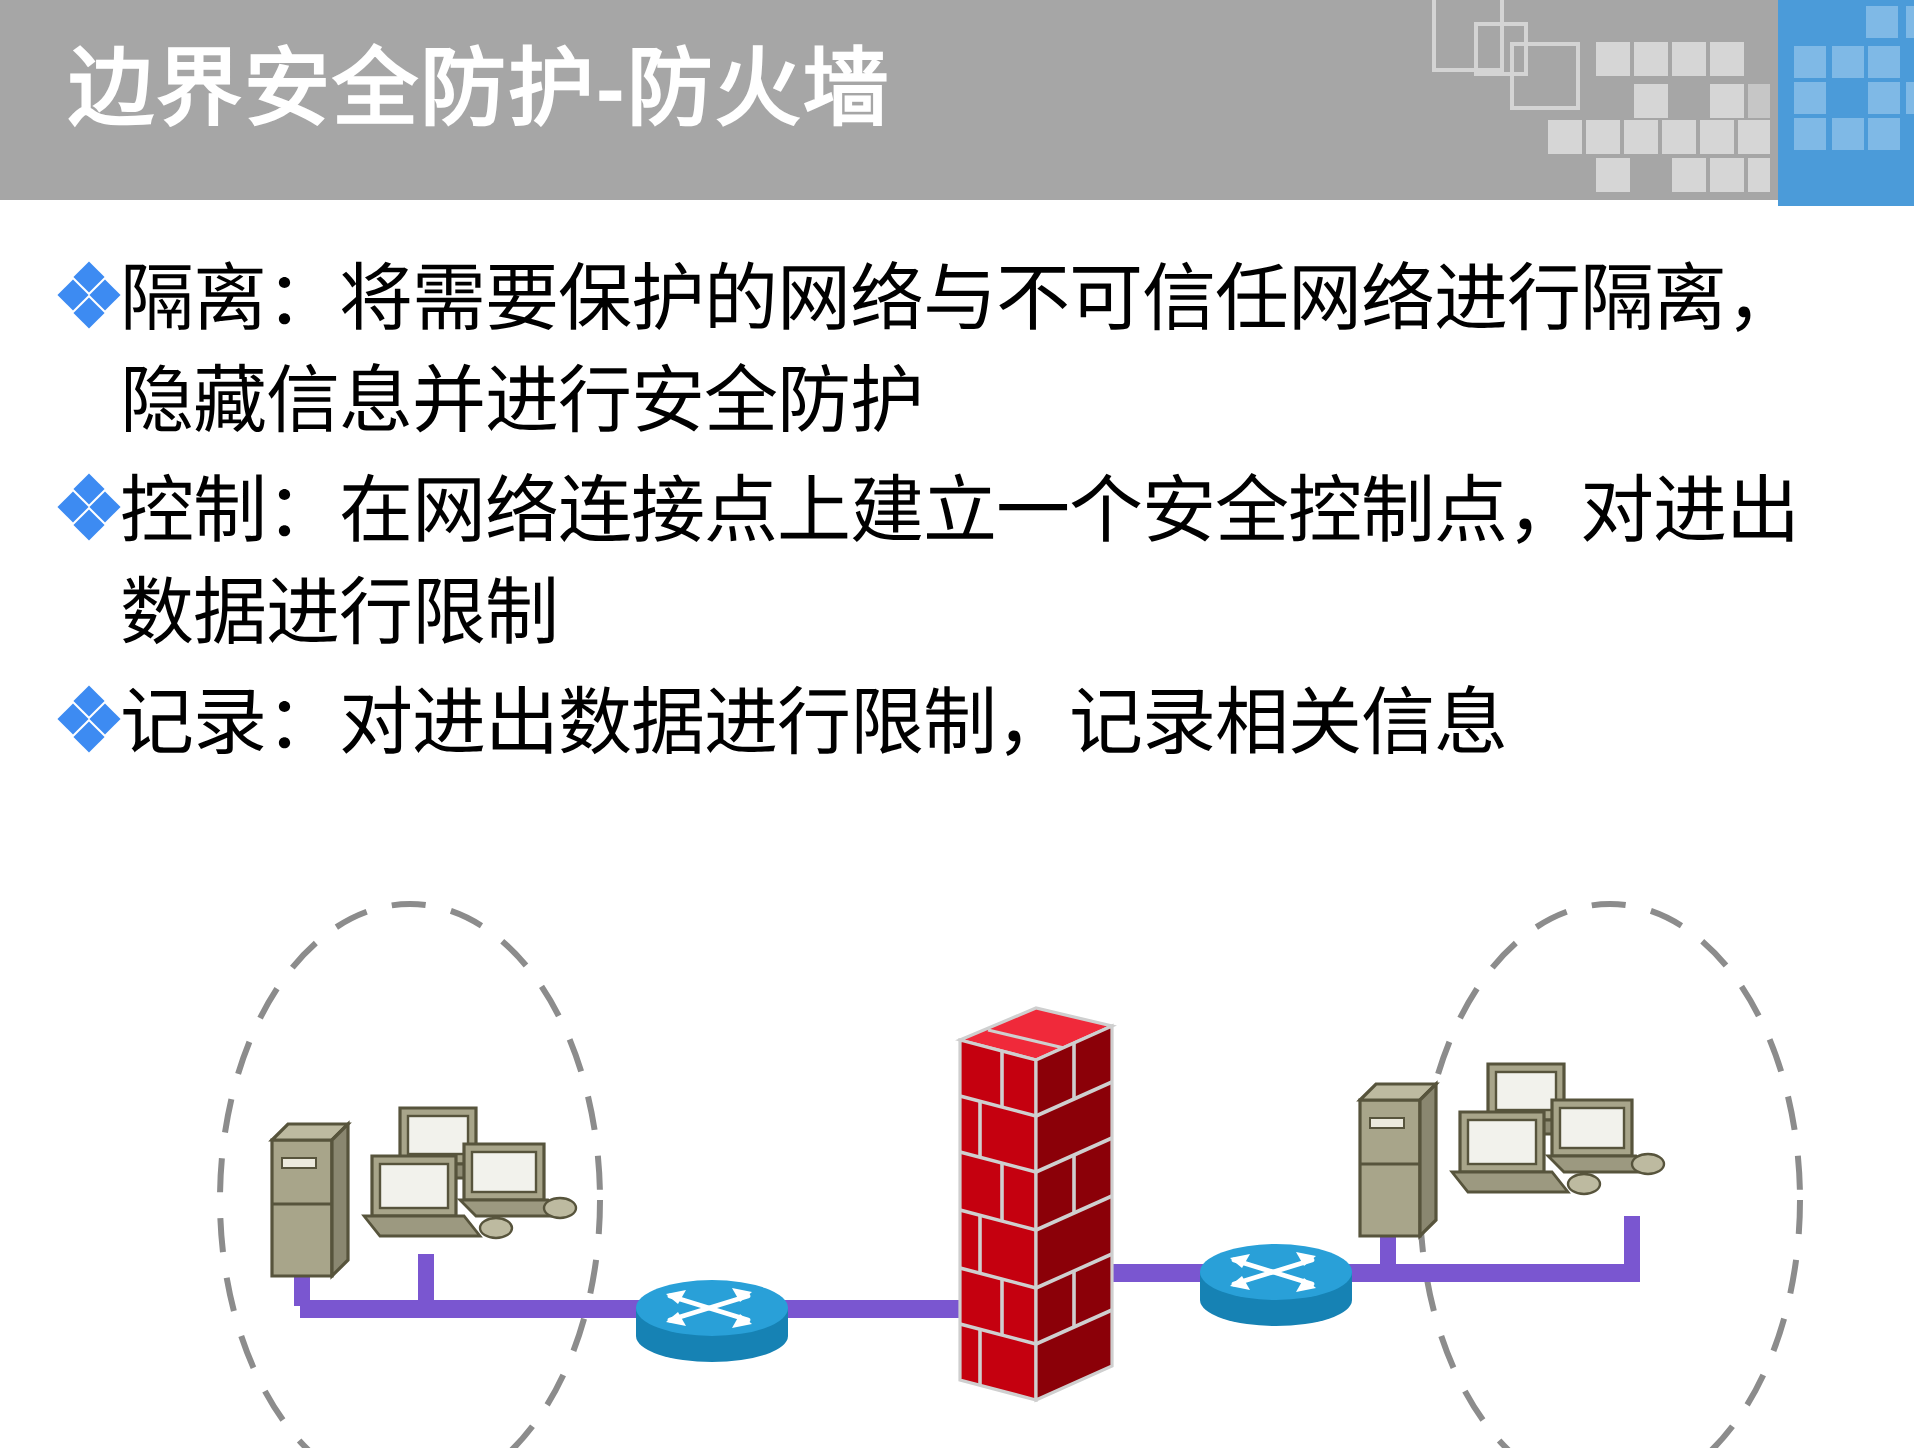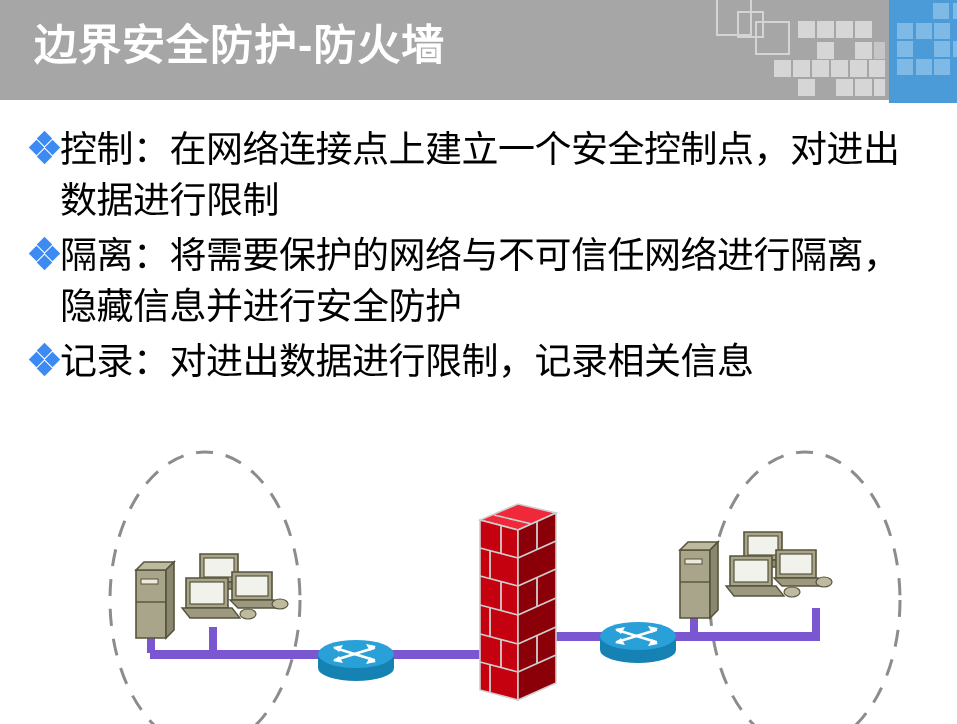--- a/index.html
+++ b/index.html
@@ -191,31 +191,31 @@
 
   <div id="bullet-list">
 
     <div class="bullet-row">
       <span class="bullet-marker">
         <i class="d-top"></i>
           <i class="d-left"></i>
           <i class="d-right"></i>
           <i class="d-bottom"></i>
       </span>
-      <span class="bullet-text">控制：在网络连接点上建立一个安全控制点，对进出数据进行限制</span>
+      <span class="bullet-text">隔离：将需要保护的网络与不可信任网络进行隔离，隐藏信息并进行安全防护</span>
     </div>
 
     <div class="bullet-row">
       <span class="bullet-marker">
         <i class="d-top"></i>
           <i class="d-left"></i>
           <i class="d-right"></i>
           <i class="d-bottom"></i>
       </span>
-      <span class="bullet-text">隔离：将需要保护的网络与不可信任网络进行隔离，隐藏信息并进行安全防护</span>
+      <span class="bullet-text">控制：在网络连接点上建立一个安全控制点，对进出数据进行限制</span>
     </div>
 
     <div class="bullet-row">
       <span class="bullet-marker">
         <i class="d-top"></i>
           <i class="d-left"></i>
           <i class="d-right"></i>
           <i class="d-bottom"></i>
       </span>
       <span class="bullet-text">记录：对进出数据进行限制，记录相关信息</span>

